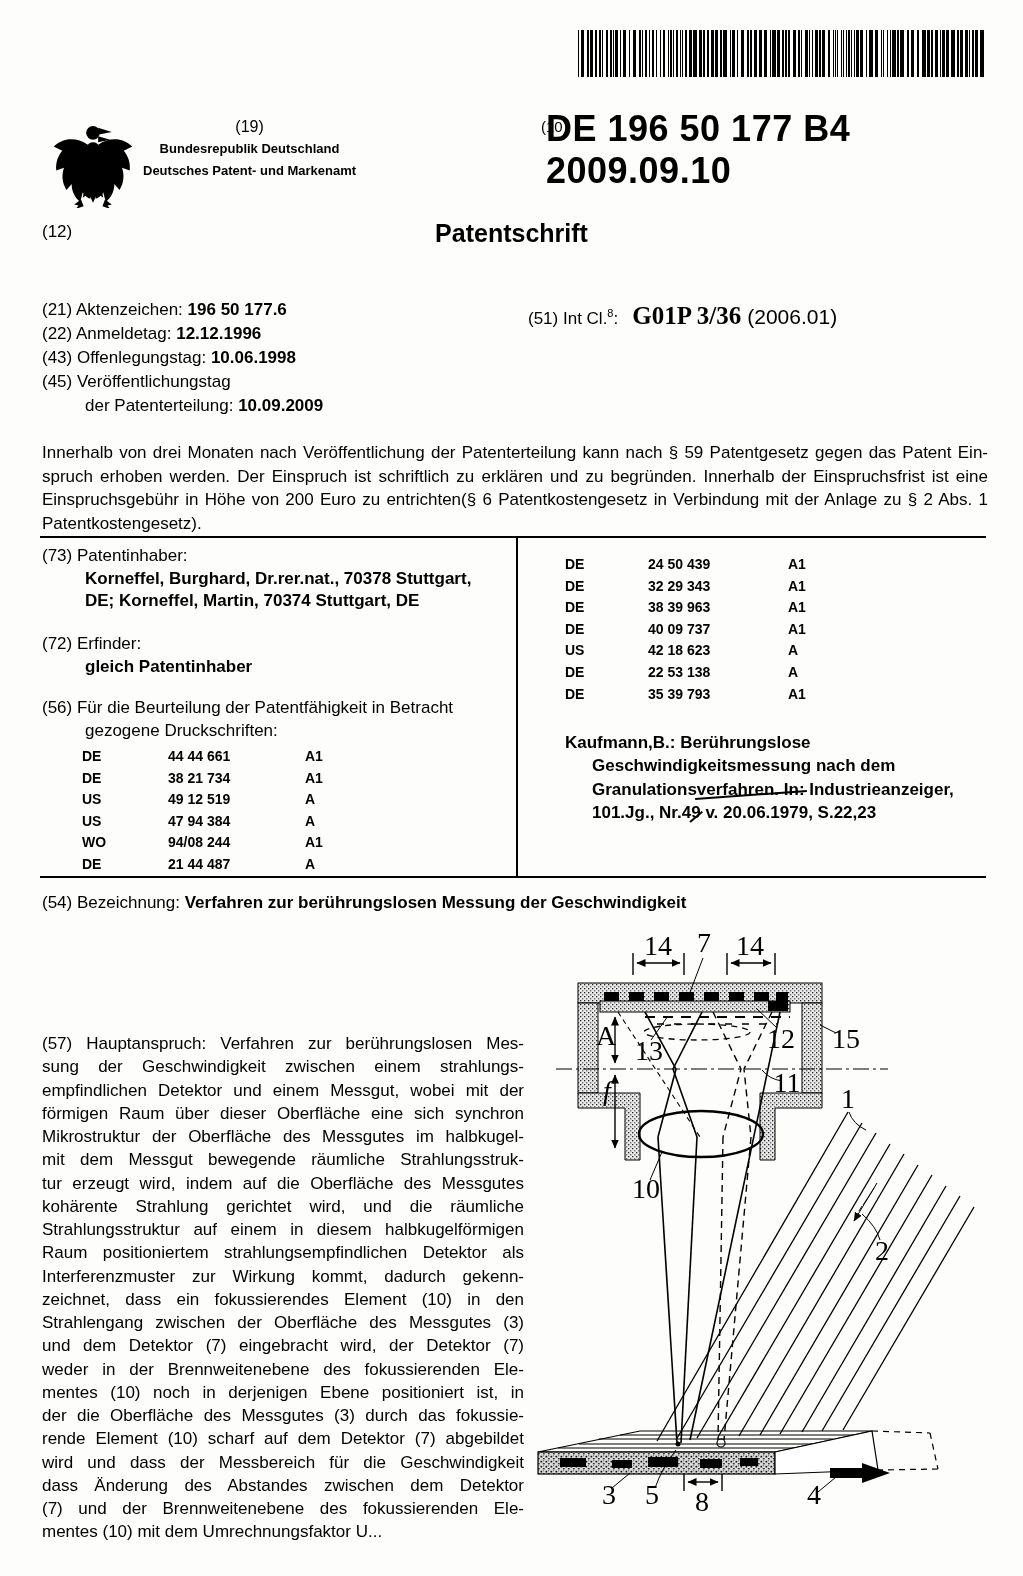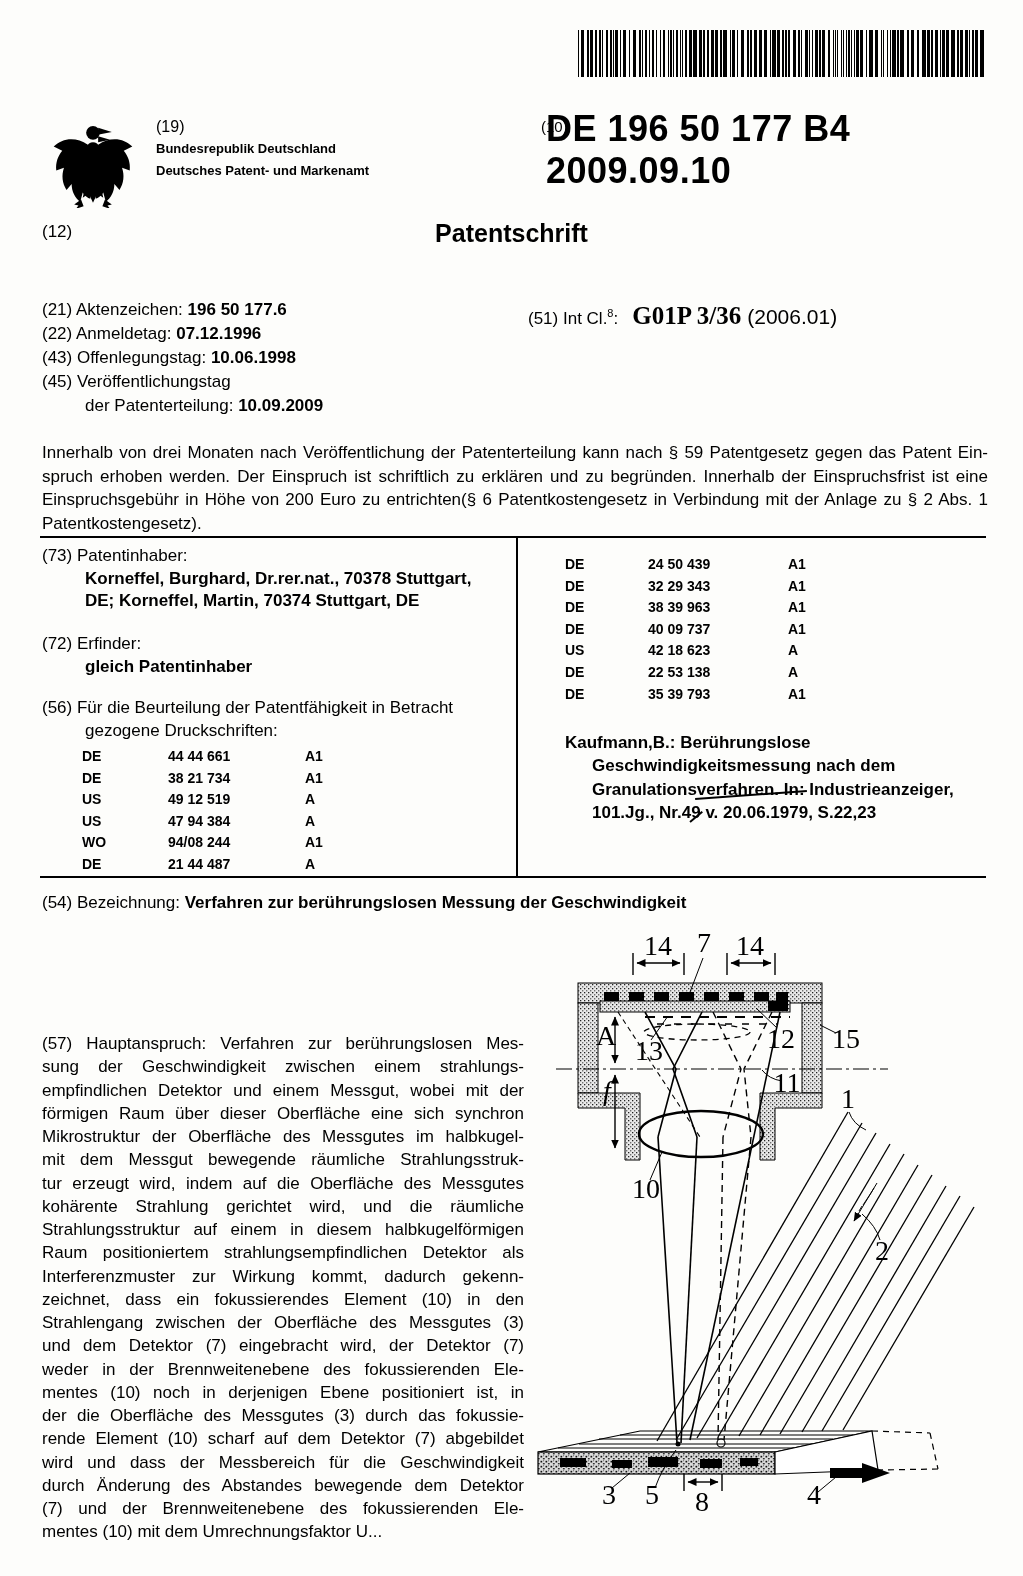--- a/index.html
+++ b/index.html
@@ -4,21 +4,21 @@
 <style>
   html,body{margin:0;padding:0;background:#888;}
   #page{position:relative;width:1023px;height:1576px;background:#fdfdfb;color:#000;
         font-family:"Liberation Sans",sans-serif;overflow:hidden;margin:0 auto;}
   .abs{position:absolute;}
   .b{font-weight:bold;}
   .t17{font-size:17px;line-height:23px;}
   .jl{text-align:justify;text-align-last:justify;}
   .jl.last{text-align-last:left;}
   
-  #office{left:156px;top:116px;font-size:16px;line-height:22px;}
+  #office{left:143px;top:116px;font-size:16px;line-height:22px;text-align:center;}
   #office .code{font-size:16px;}
   #office .name{font-weight:bold;font-size:13px;}
   #pubnum-prefix{left:529px;top:118px;font-size:15px;margin-left:12px;}
   #pubnum{left:546px;top:108px;font-size:36px;font-weight:bold;letter-spacing:.5px;}
   #doccode{left:42px;top:222px;font-size:17px;}
   #doctype{left:0;top:219px;width:1023px;text-align:center;font-size:25px;font-weight:bold;}
   
   .bibline{white-space:nowrap;font-size:17px;}
   #intcl{left:528px;top:302px;font-size:17px;}
   #intcl .cls{font-family:"Liberation Serif",serif;font-weight:bold;font-size:25px;margin:16px 6px 0 14px;}
@@ -174,21 +174,21 @@
   <div id="pubnum-prefix" class="abs">(10)</div>
   <div id="pubnum" class="abs">DE 196 50 177 B4 2009.09.10</div>
 
   <div id="doccode" class="abs">(12)</div>
   <div id="doctype" class="abs">Patentschrift</div>
 
   <div class="abs bibline" style="left:42px;top:300px">
     <span>(21) Aktenzeichen:</span>&nbsp;<span class="b">196 50 177.6</span>
   </div>
   <div class="abs bibline" style="left:42px;top:324px">
-    <span>(22) Anmeldetag:</span>&nbsp;<span class="b">07.12.1996</span>
+    <span>(22) Anmeldetag:</span>&nbsp;<span class="b">12.12.1996</span>
   </div>
   <div class="abs bibline" style="left:42px;top:348px">
     <span>(43) Offenlegungstag:</span>&nbsp;<span class="b">10.06.1998</span>
   </div>
   <div class="abs bibline" style="left:42px;top:372px">
     <span>(45) Veröffentlichungstag</span>
   </div>
   <div class="abs bibline" style="left:85px;top:396px">
     <span>der Patenterteilung:</span>&nbsp;<span class="b">10.09.2009</span>
   </div>
@@ -312,21 +312,21 @@
     <div class="jl">Raum positioniertem strahlungsempfindlichen Detektor als</div>
     <div class="jl">Interferenzmuster zur Wirkung kommt, dadurch gekenn-</div>
     <div class="jl">zeichnet, dass ein fokussierendes Element (10) in den</div>
     <div class="jl">Strahlengang zwischen der Oberfläche des Messgutes (3)</div>
     <div class="jl">und dem Detektor (7) eingebracht wird, der Detektor (7)</div>
     <div class="jl">weder in der Brennweitenebene des fokussierenden Ele-</div>
     <div class="jl">mentes (10) noch in derjenigen Ebene positioniert ist, in</div>
     <div class="jl">der die Oberfläche des Messgutes (3) durch das fokussie-</div>
     <div class="jl">rende Element (10) scharf auf dem Detektor (7) abgebildet</div>
     <div class="jl">wird und dass der Messbereich für die Geschwindigkeit</div>
-    <div class="jl">durch Änderung des Abstandes bewegende dem Detektor</div>
+    <div class="jl">dass Änderung des Abstandes zwischen dem Detektor</div>
     <div class="jl">(7) und der Brennweitenebene des fokussierenden Ele-</div>
     <div class="jl last">mentes (10) mit dem Umrechnungsfaktor U...</div>
   </div>
 
   <svg class="abs" style="left:530px;top:925px" width="492" height="650" viewBox="530 925 492 650">
     <defs>
       <pattern id="stip" width="4" height="4" patternUnits="userSpaceOnUse">
         <rect width="4" height="4" fill="#e9e9e9"></rect>
         <rect x="0" y="0" width="1.3" height="1.3" fill="#222"></rect>
         <rect x="2.1" y="2.2" width="1.2" height="1.2" fill="#444"></rect>

